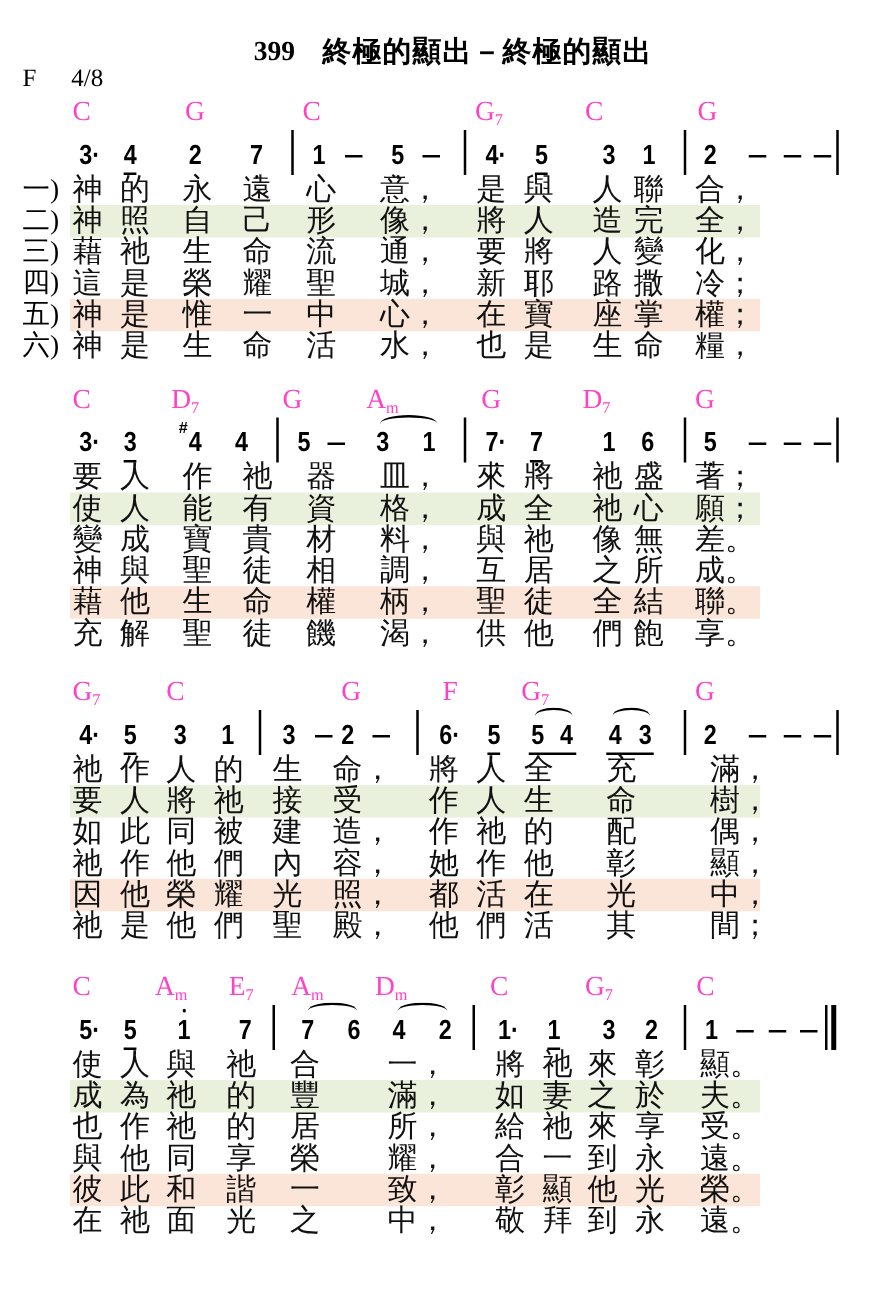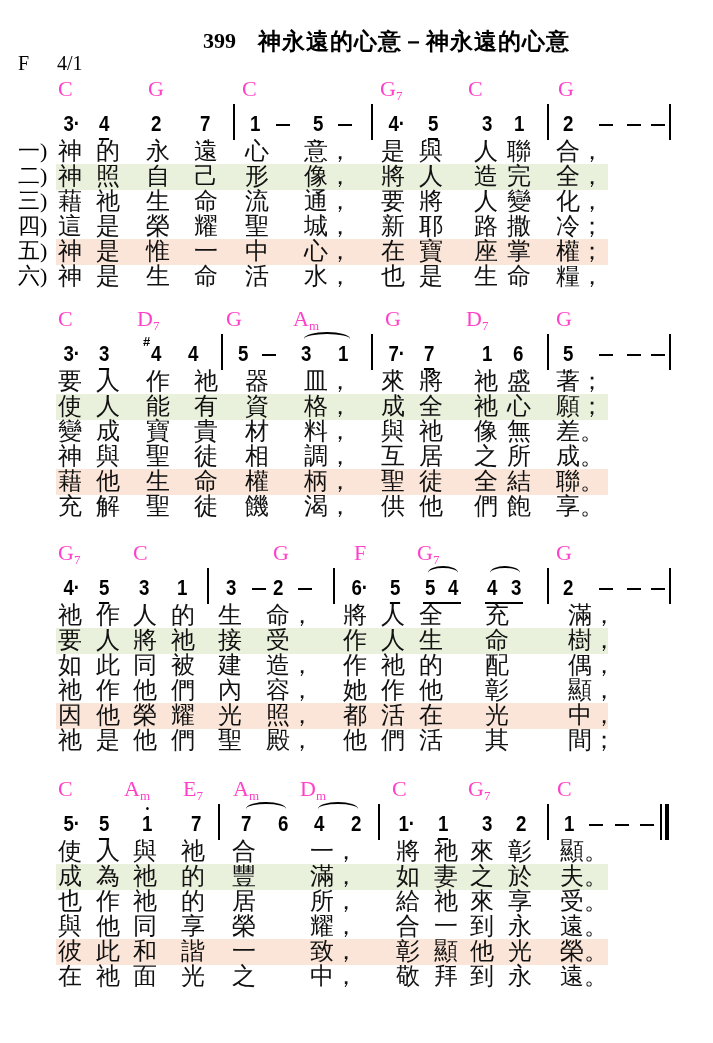--- a/index.html
+++ b/index.html
@@ -26,24 +26,24 @@
   .band.peach { background:#fbe5d8; }
   .lyric { position:absolute; font-family:"DejaVu Sans", sans-serif; font-size:24px; line-height:28px; color:#111; }
   .vnum { position:absolute; font-family:"Liberation Serif", serif; font-size:22px; line-height:28px; }
   .sharp { position:absolute; font-family:"Liberation Sans", sans-serif; font-size:13px; font-weight:bold; }
 </style>
 </head>
 <body>
 
 <div class="abs title">
   <span class="num">399</span>
-  <span class="txt">神永遠的心意－神永遠的心意</span>
+  <span class="txt">終極的顯出－終極的顯出</span>
 </div>
 <div class="abs key">F</div>
-<div class="abs meter">4/1</div>
+<div class="abs meter">4/8</div>
 
 <div id="score">
     <div class="chord" style="left: 58px; top: 78px;"><span>C</span></div>
     <div class="chord" style="left: 148px; top: 78px;"><span>G</span></div>
     <div class="chord" style="left: 242px; top: 78px;"><span>C</span></div>
     <div class="chord" style="left: 380px; top: 78px;"><span>G</span><sub>7</sub></div>
     <div class="chord" style="left: 468px; top: 78px;"><span>C</span></div>
     <div class="chord" style="left: 558px; top: 78px;"><span>G</span></div>
     <div class="note" style="left: 62px; top: 112px;">3·</div>
     <div class="note ul" style="left: 98px; top: 112px;">4</div>

